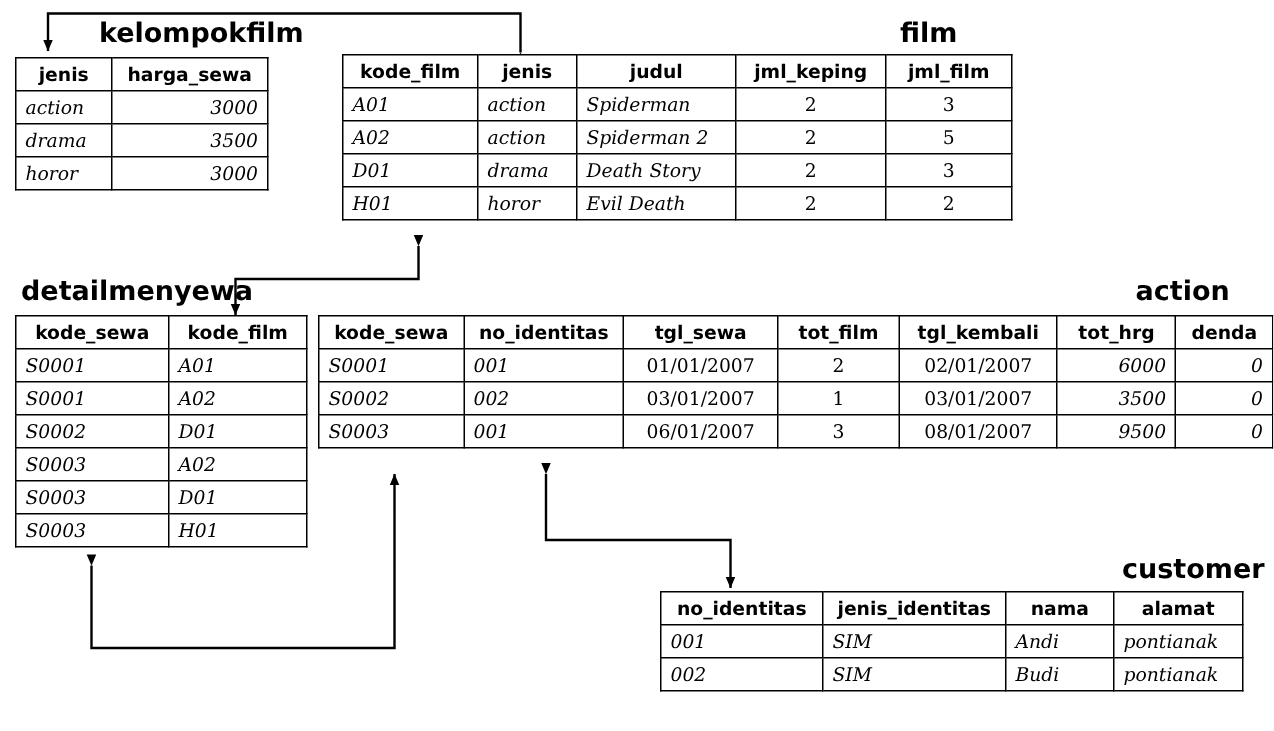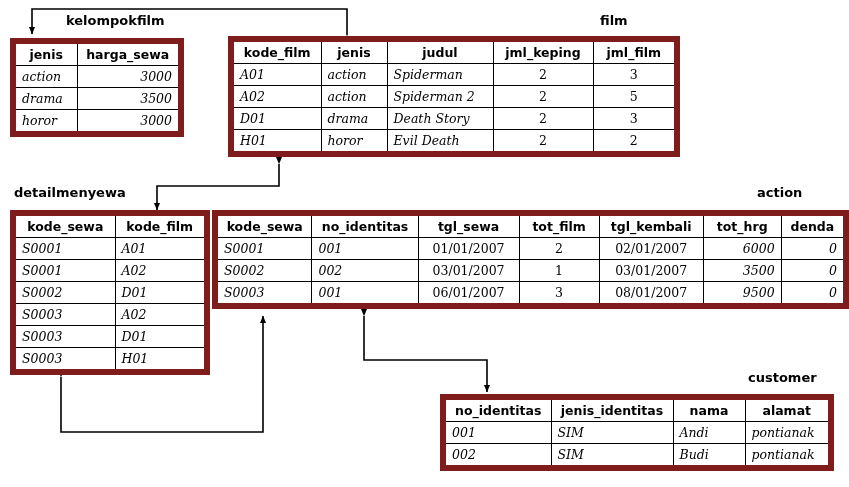--- a/index.html
+++ b/index.html
@@ -15,29 +15,29 @@
     font-family: "DejaVu Sans", sans-serif;
     overflow: hidden;
   }
   .tbl-wrap {
     position: absolute;
   }
   .tbl-title {
     position: absolute;
     font-family: "DejaVu Sans", sans-serif;
     font-weight: bold;
-    font-size: 13px;
+    font-size: 18px;
     color: #000000;
     white-space: nowrap;
     line-height: 1;
   }
   table.db {
     border-collapse: collapse;
     background: #ffffff;
-    border: 6px solid #7f1d1d;
+    border: 1px solid #7f1d1d;
     table-layout: fixed;
   }
   table.db th, table.db td {
     border: 1px solid #000000;
     font-size: 12.5px;
     color: #000000;
     padding: 3px 6px;
     height: 18px;
     box-sizing: border-box;
     overflow: hidden;

